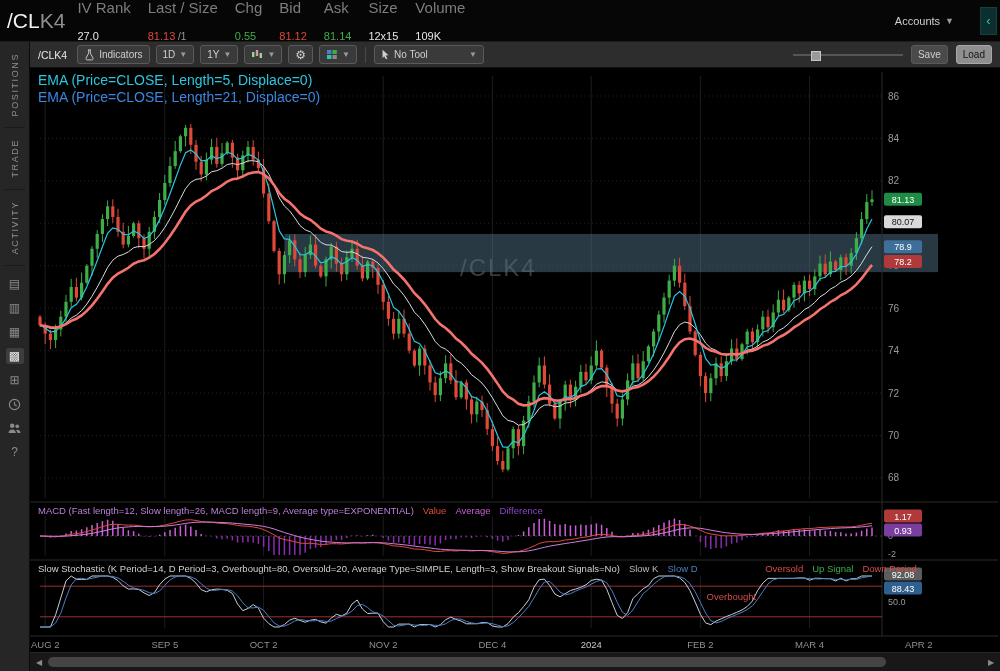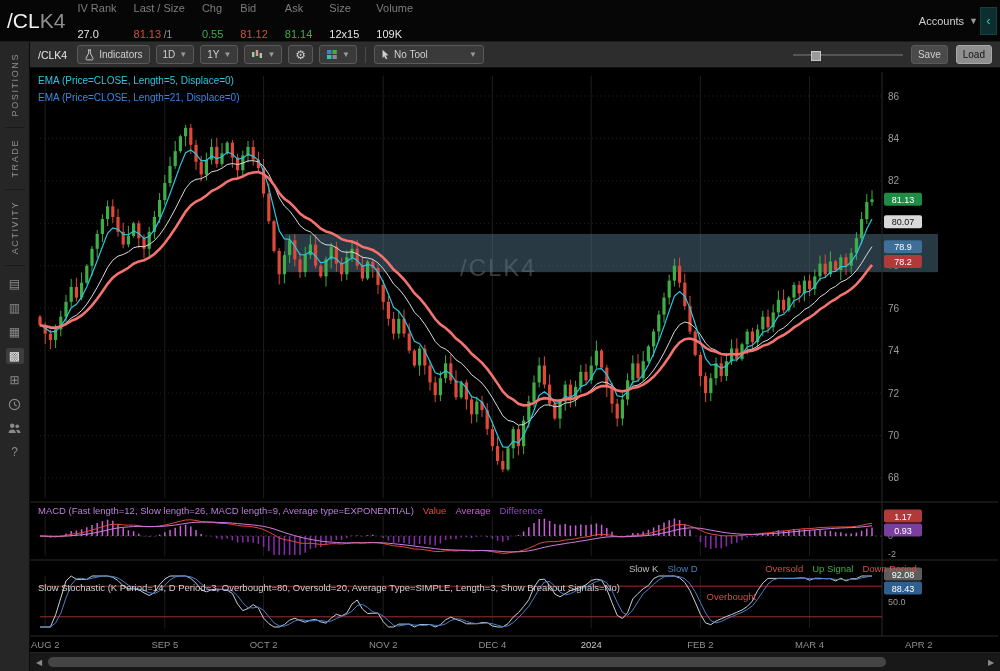--- a/index.html
+++ b/index.html
@@ -4,25 +4,25 @@
 <style>
   html,body{margin:0;padding:0;background:#000;}
   body{font-family:"Liberation Sans",sans-serif;}
   .app{position:relative;width:1000px;height:671px;background:#000;overflow:hidden;}
 
   
   .hdr{position:absolute;left:0;top:0;width:100%;height:42px;background:#060606;border-bottom:1px solid #1c1c1c;display:flex;align-items:center;box-sizing:border-box;}
   .sym{font-size:21px;color:#f2f2f2;padding:0 12px 0 7px;white-space:nowrap;}
   .sym .sfx{color:#8f8f8f;}
   .stat{margin-right:17px;white-space:nowrap;}
-  .stat .lbl{font-size:11px;color:#7d7d7d;}
+  .stat .lbl{font-size:15px;color:#7d7d7d;}
   .stat .val{font-size:11px;margin-top:14px;color:#e6e6e6;}
   .stat .val .sfx{color:#9a9a9a;font-size:10px;}
   .hd-title{font-size:12.5px;color:#ececec;margin-left:6px;white-space:nowrap;}
-  .accounts{margin-left:auto;color:#cfcfcf;font-size:11px;display:flex;align-items:center;gap:5px;margin-right:2px;cursor:pointer;}
+  .accounts{margin-left:auto;color:#cfcfcf;font-size:11px;display:flex;align-items:center;gap:5px;margin-right:26px;cursor:pointer;}
   .accounts .caret{color:#9a9a9a;font-size:9px;}
   .collapse{width:15px;height:26px;background:#0d2e2e;color:#2ec4b6;display:flex;align-items:center;justify-content:center;font-size:13px;margin-right:3px;border:1px solid #173f3f;cursor:pointer;}
 
   
   .tb{position:absolute;left:30px;top:42px;width:970px;height:26px;background:#2d2d2d;border-bottom:1px solid #101010;display:flex;align-items:center;gap:6px;padding:0 8px;box-sizing:border-box;}
   .tb-sym{color:#e8e8e8;font-size:10.5px;margin-right:4px;}
   .tbtn{height:17px;background:#3a3a3a;border:1px solid #5a5a5a;border-radius:3px;color:#cfcfcf;font-size:10px;display:inline-flex;align-items:center;gap:4px;padding:0 6px;cursor:pointer;white-space:nowrap;}
   .tbtn .caret{color:#9a9a9a;font-size:8px;}
   .tb-sep{width:1px;height:16px;background:#4a4a4a;margin:0 2px;}
   .no-tool{min-width:96px;justify-content:flex-start;}
@@ -38,21 +38,21 @@
   .vtab{writing-mode:vertical-rl;transform:rotate(180deg);color:#8f8f8f;font-size:9px;letter-spacing:1.6px;padding:11px 0;cursor:pointer;}
   .sb-div{width:20px;height:1px;background:#1a1a1a;}
   .icon-col{margin-top:10px;display:flex;flex-direction:column;gap:8px;align-items:center;}
   .sb-ic{width:18px;height:16px;display:flex;align-items:center;justify-content:center;color:#8a8a8a;font-size:12px;cursor:pointer;}
   .sb-ic.active{color:#e8e8e8;background:#3d3d3d;border-radius:2px;}
 
   
   .chart{position:absolute;left:30px;top:68px;width:970px;height:584px;background:#000;}
   .chart svg{position:absolute;left:0;top:0;}
   .overlay{position:absolute;z-index:3;pointer-events:none;}
-  .study{font-size:10px;line-height:17px;white-space:nowrap;}
+  .study{font-size:14px;line-height:17px;white-space:nowrap;}
   .legend-row{display:flex;gap:9px;font-size:9.5px;white-space:nowrap;}
 
   
   .xsb{position:absolute;left:30px;top:652px;width:970px;height:19px;background:#181818;border-top:1px solid #262626;box-sizing:border-box;}
   .xsb .arrow{position:absolute;top:2px;width:14px;height:14px;color:#8a8a8a;font-size:8px;display:flex;align-items:center;justify-content:center;cursor:pointer;}
   .xsb .arrow.left{left:2px;}
   .xsb .arrow.right{right:2px;}
   .xsb .handle{position:absolute;left:18px;top:4px;width:838px;height:10px;background:#454545;border-radius:5px;cursor:grab;}
 </style>
 </head>
@@ -776,21 +776,21 @@
         <div class="study" style="color: rgb(41, 199, 224);">EMA (Price=CLOSE, Length=5, Displace=0)</div>
         <div class="study" style="color: rgb(61, 133, 224);">EMA (Price=CLOSE, Length=21, Displace=0)</div>
       </div>
     <div class="overlay legend-row" id="macd-legend" style="left:8px;top:437px;">
         <span style="color: rgb(189, 127, 217);">MACD (Fast length=12, Slow length=26, MACD length=9, Average type=EXPONENTIAL)</span>
         <span style="color: rgb(224, 73, 58);">Value</span>
         <span style="color: rgb(201, 95, 214);">Average</span>
         <span style="color: rgb(142, 68, 201);">Difference</span>
       </div>
     <div class="overlay legend-row" id="stoch-legend" style="left:8px;top:495px;">
-        <span style="color: rgb(208, 208, 208); margin-top: 19px;">Slow Stochastic (K Period=14, D Period=3, Overbought=80, Oversold=20, Average Type=SIMPLE, Length=3, Show Breakout Signals=No)</span>
+        <span style="color: rgb(208, 208, 208);">Slow Stochastic (K Period=14, D Period=3, Overbought=80, Oversold=20, Average Type=SIMPLE, Length=3, Show Breakout Signals=No)</span>
         <span style="color: rgb(184, 188, 192);">Slow K</span>
         <span style="color: rgb(75, 127, 196);">Slow D</span>
         <span style="color: rgb(216, 75, 75); margin-top: 28px;">Overbought</span>
         <span style="color: rgb(216, 75, 75);">Oversold</span>
         <span style="color: rgb(63, 174, 73);">Up Signal</span>
         <span style="color: rgb(216, 75, 75);">Down Period</span>
       </div>
   </div>
 
   <div class="xsb">

